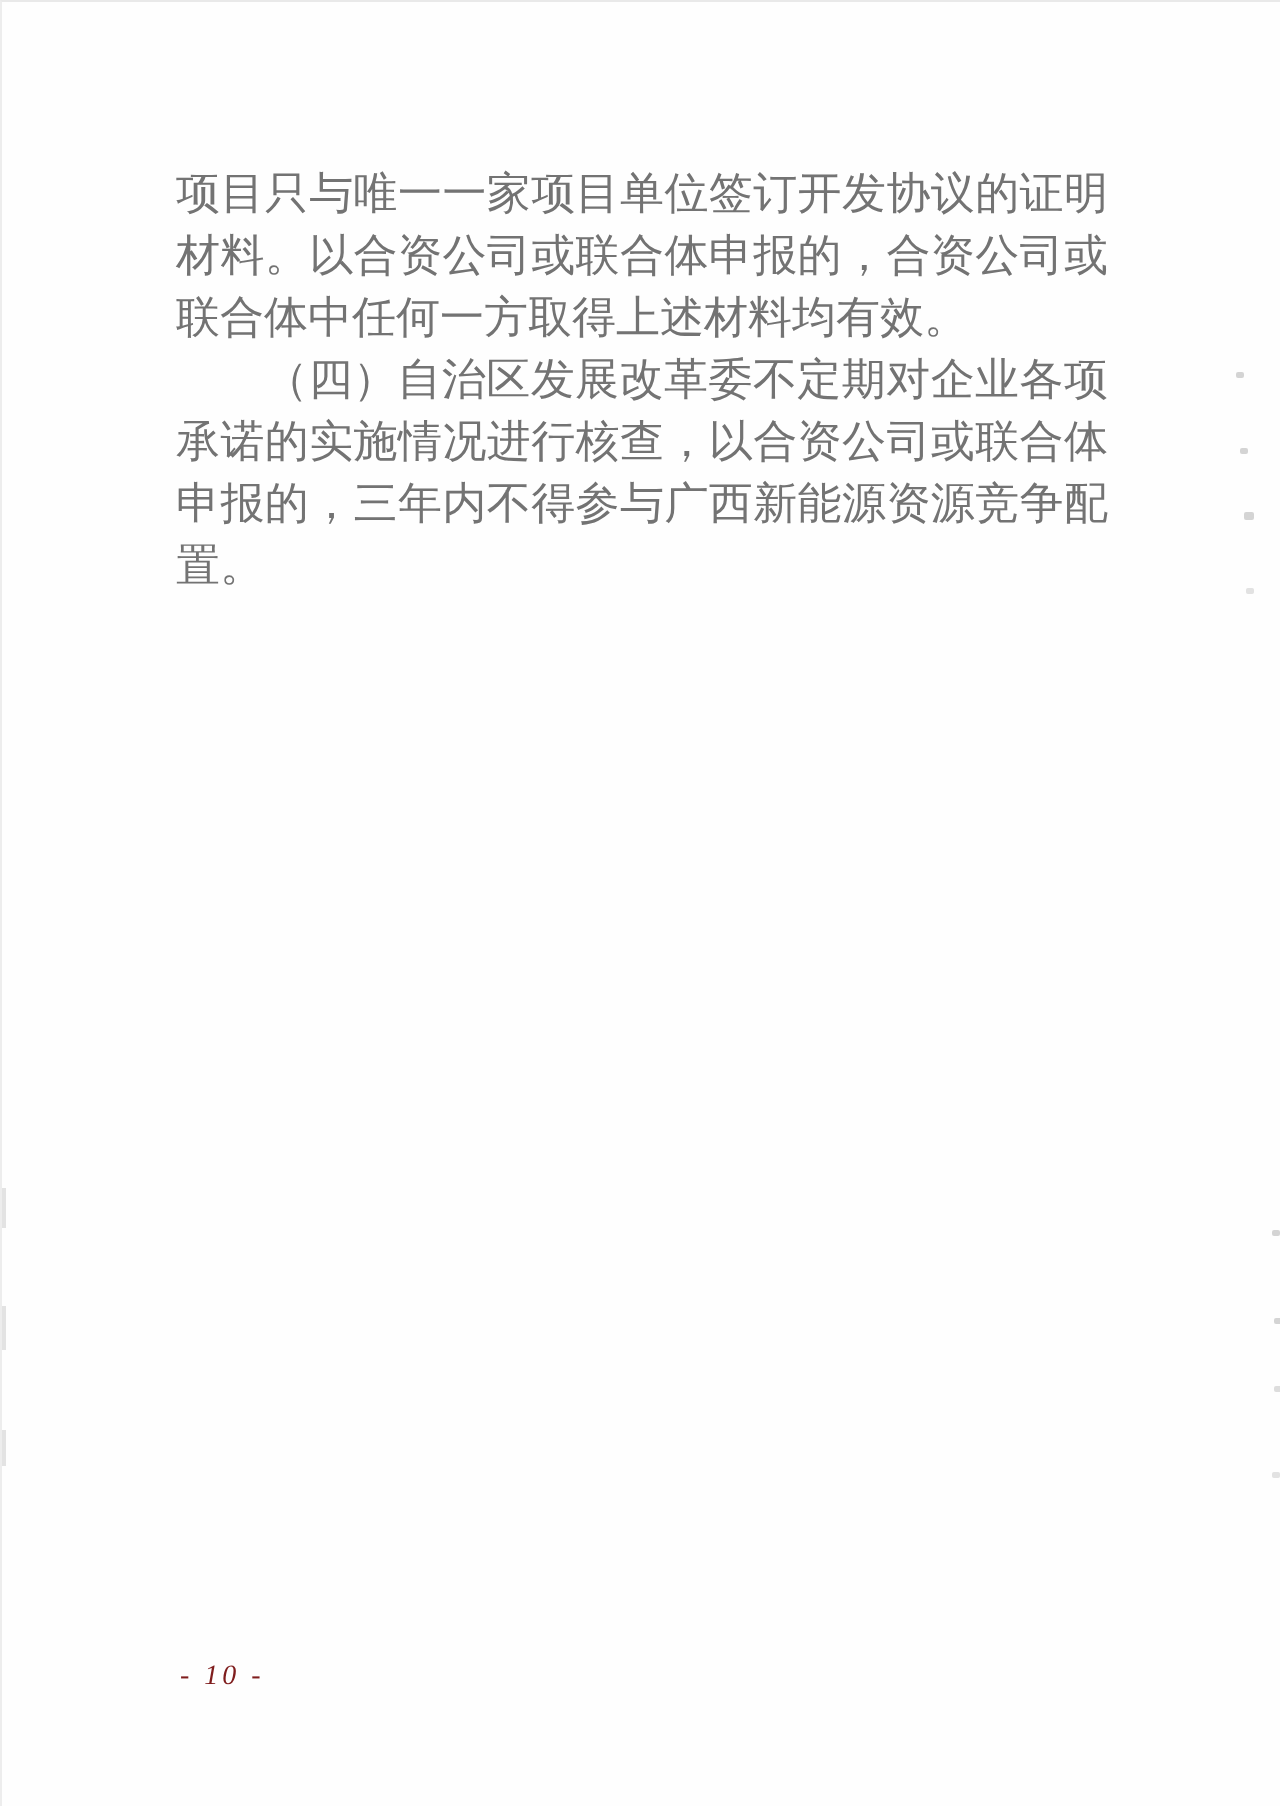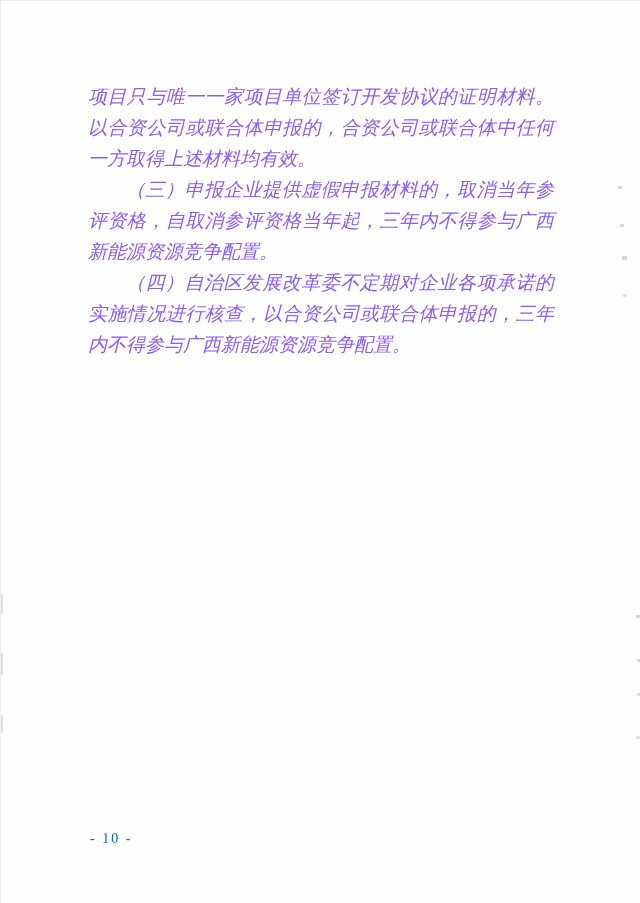--- a/index.html
+++ b/index.html
@@ -16,43 +16,43 @@
     font-family: "Liberation Serif", "DejaVu Serif", serif;
     border-top: 1px solid #e9e9e9;
     border-left: 1px solid #ededed;
     box-sizing: border-box;
   }
   .content {
     position: absolute;
     left: 87px;
     top: 80px;
     width: 466px;
-    font-size: 19px;
+    font-size: 22px;
     line-height: 31px;
-    color: #8b5cf6;
+    color: #737373;
     text-align: justify;
     text-justify: inter-character;
-    font-style: italic;
   }
   .content p {
     margin: 0;
     padding: 0;
   }
   .content p.indent {
     text-indent: 2em;
   }
   .page-number {
     position: absolute;
     left: 89px;
     top: 829px;
     font-size: 14px;
     line-height: 18px;
-    color: #0369a1;
+    color: #7f1d1d;
     letter-spacing: 2px;
     white-space: pre;
+    font-style: italic;
   }
   
   .speck {
     position: absolute;
     background: #c6c6c6;
     width: 4px;
     height: 3px;
     border-radius: 1px;
     opacity: 0.75;
   }
@@ -75,21 +75,20 @@
   .edge-mark.e2 { top: 652px; height: 22px; }
   .edge-mark.e3 { top: 714px; height: 18px; }
 </style>
 </head>
 <body>
 
 <div class="page">
 
   <div class="content">
     <p>项目只与唯一一家项目单位签订开发协议的证明材料。以合资公司或联合体申报的，合资公司或联合体中任何一方取得上述材料均有效。</p>
-    <p class="indent">（三）申报企业提供虚假申报材料的，取消当年参评资格，自取消参评资格当年起，三年内不得参与广西新能源资源竞争配置。</p>
     <p class="indent">（四）自治区发展改革委不定期对企业各项承诺的实施情况进行核查，以合资公司或联合体申报的，三年内不得参与广西新能源资源竞争配置。</p>
   </div>
 
   <div class="page-number">- 10 -</div>
 
   <div class="speck s1"></div>
   <div class="speck s2"></div>
   <div class="speck s3"></div>
   <div class="speck s4"></div>
   <div class="speck s5"></div>

